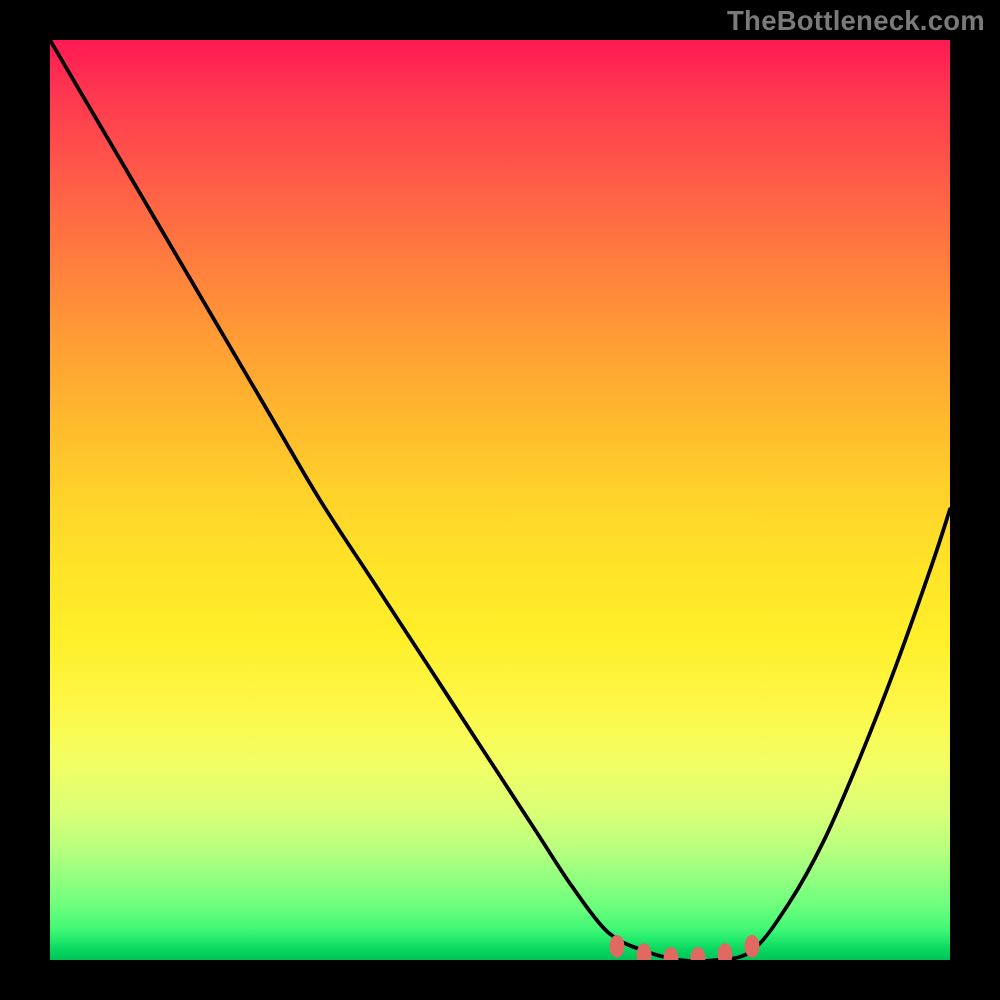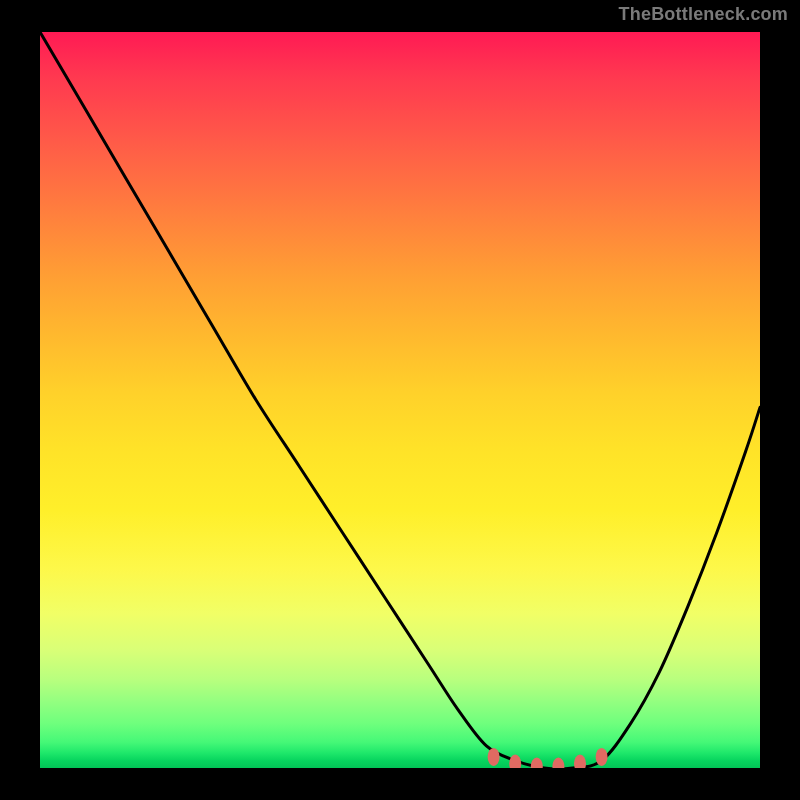--- a/index.html
+++ b/index.html
@@ -17,21 +17,21 @@
     left: 0;
     width: 800px;
     height: 800px;
     background: #000;
   }
   .watermark {
     position: absolute;
     top: 4px;
     right: 12px;
     color: #7a7a7a;
-    font-size: 18px;
+    font-size: 22px;
     font-weight: 600;
     letter-spacing: 0.2px;
     z-index: 20;
     text-align: center;
   }
   .plot {
     position: absolute;
     left: 40px;
     top: 32px;
     width: 720px;

